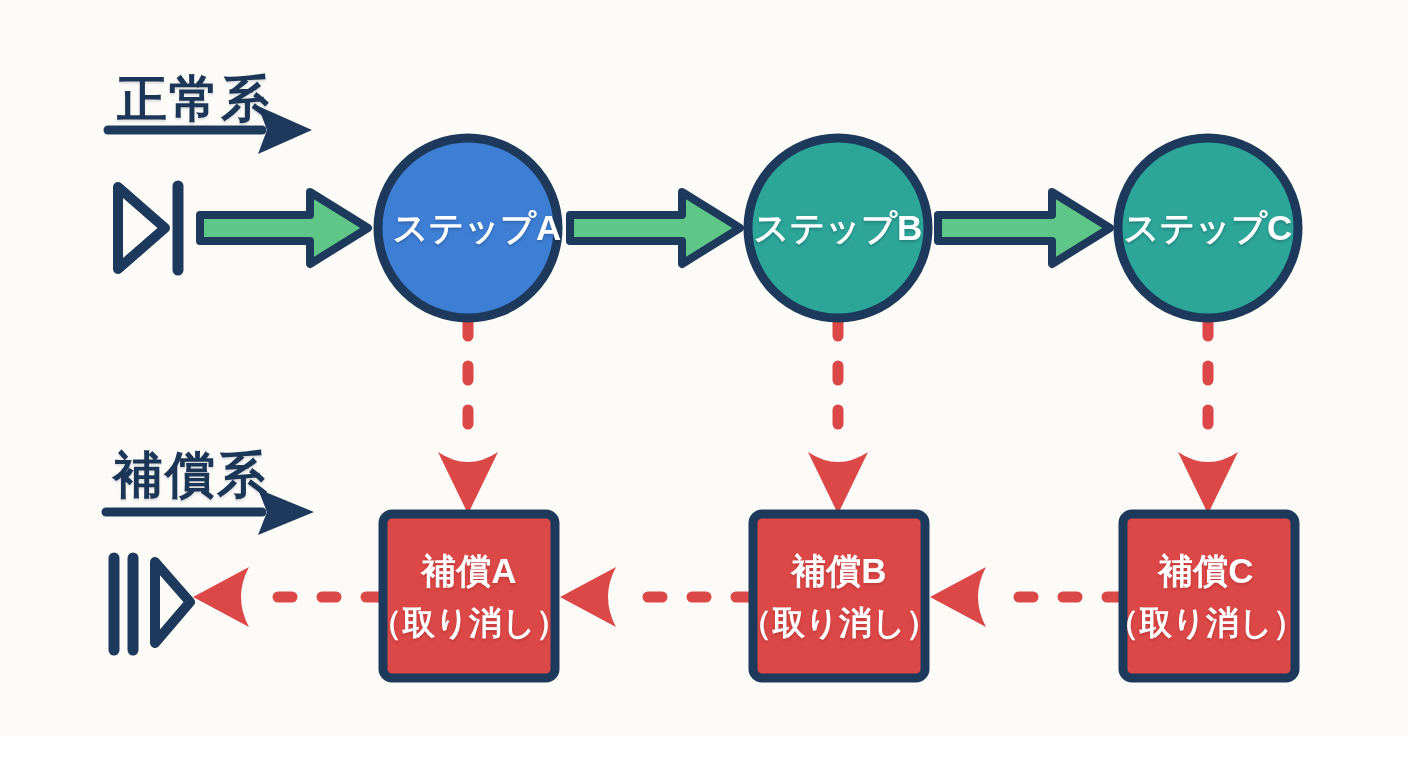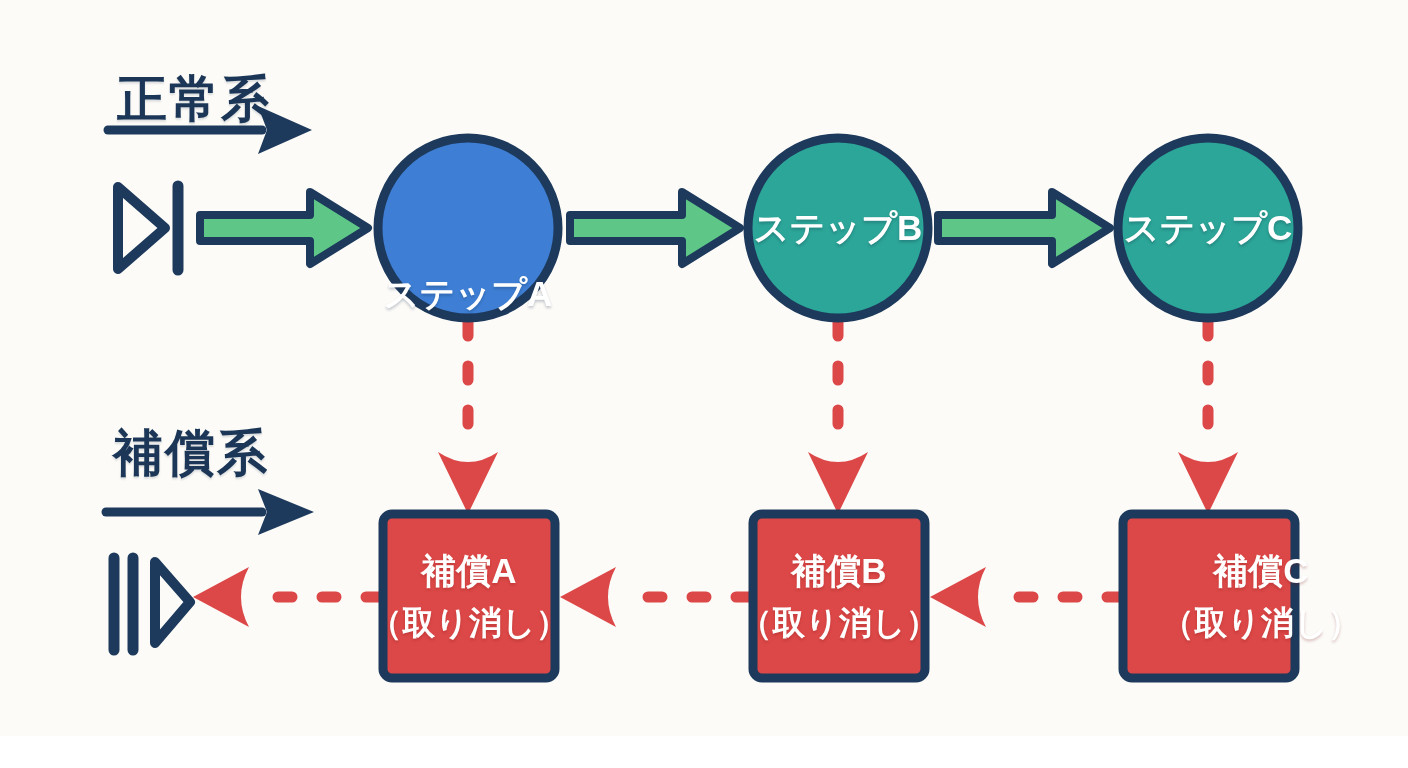--- a/index.html
+++ b/index.html
@@ -87,23 +87,23 @@
 
     <g>
       <line x1="114" y1="558" x2="114" y2="650" stroke="#1d3a5c" stroke-width="11" stroke-linecap="round"></line>
       <line x1="133" y1="558" x2="133" y2="650" stroke="#1d3a5c" stroke-width="11" stroke-linecap="round"></line>
       <polygon points="155,562 190,602 155,643" fill="#fcfbf8" stroke="#1d3a5c" stroke-width="10" stroke-linejoin="round"></polygon>
     </g>
   </svg>
 
   <div class="legend-label" style="left:117px;top:66px;">正常系</div>
 
-  <div class="legend-label" style="left:113px;top:420px;text-align:right;">補償系</div>
+  <div class="legend-label" style="left:113px;top:442px;text-align:right;">補償系</div>
 
-  <div class="overlay" style="left:378px;top:138px;width:180px;height:180px;align-items:flex-end;">
+  <div class="overlay" style="left:387px;top:138px;width:180px;height:180px;">
     <span class="step-label">ステップA</span>
   </div>
   <div class="overlay" style="left:1118px;top:138px;width:180px;height:180px;">
     <span class="step-label">ステップC</span>
   </div>
   <div class="overlay" style="left:748px;top:138px;width:180px;height:180px;">
     <span class="step-label">ステップB</span>
   </div>
 
   <div class="overlay" style="left:383px;top:514px;width:172px;height:164px;">
@@ -111,20 +111,20 @@
       <span class="comp-label">補償A</span>
       <span class="comp-sublabel">（取り消し）</span>
     </div>
   </div>
   <div class="overlay" style="left:753px;top:514px;width:172px;height:164px;">
     <div class="comp-text">
       <span class="comp-label">補償B</span>
       <span class="comp-sublabel">（取り消し）</span>
     </div>
   </div>
-  <div class="overlay" style="left:1175px;top:514px;width:172px;height:164px;">
+  <div class="overlay" style="left:1120px;top:514px;width:172px;height:164px;">
     <div class="comp-text">
       <span class="comp-label">補償C</span>
       <span class="comp-sublabel">（取り消し）</span>
     </div>
   </div>
 
 </div>
 
 </body></html>

